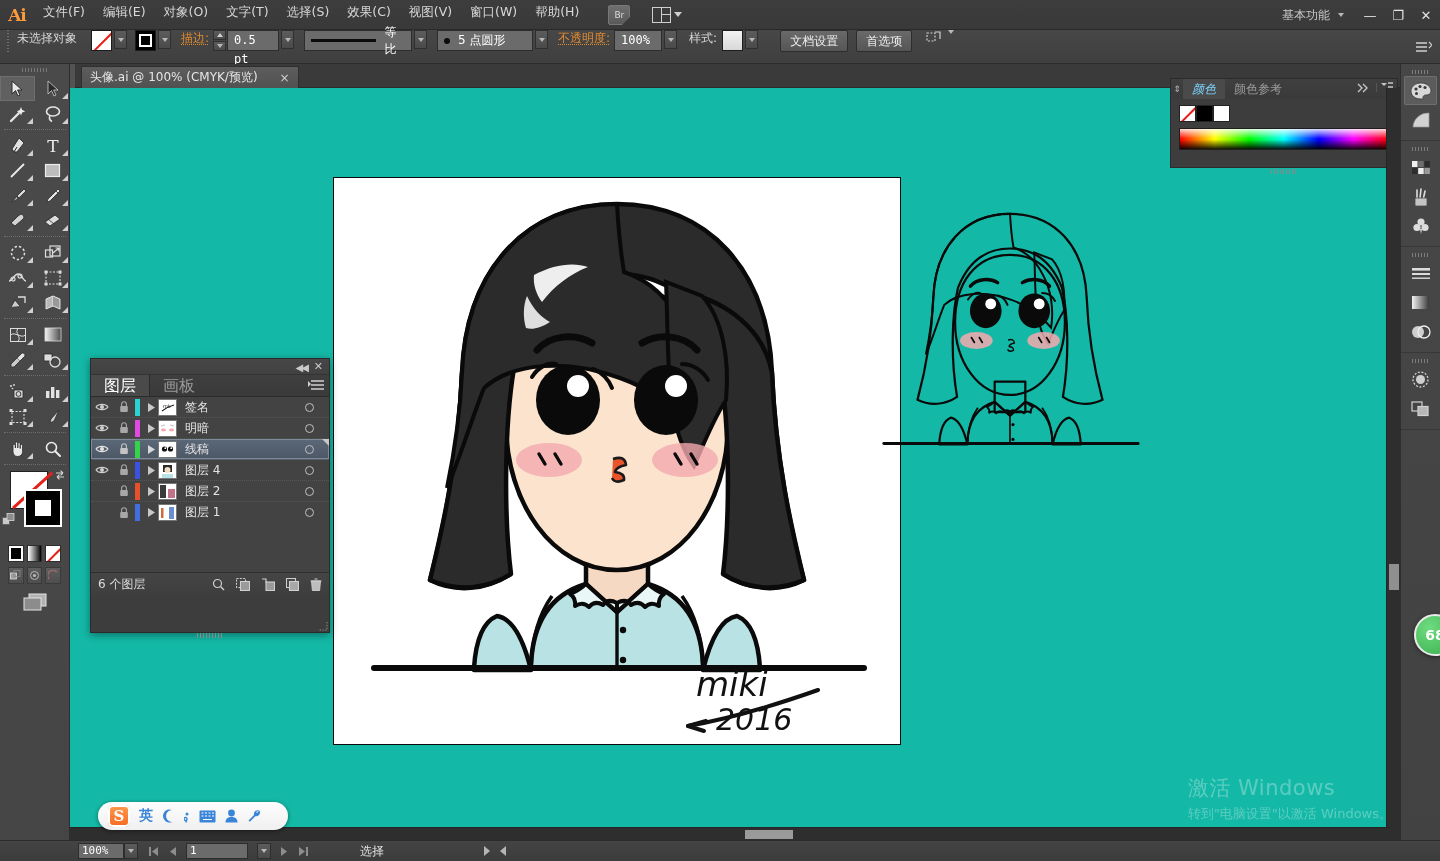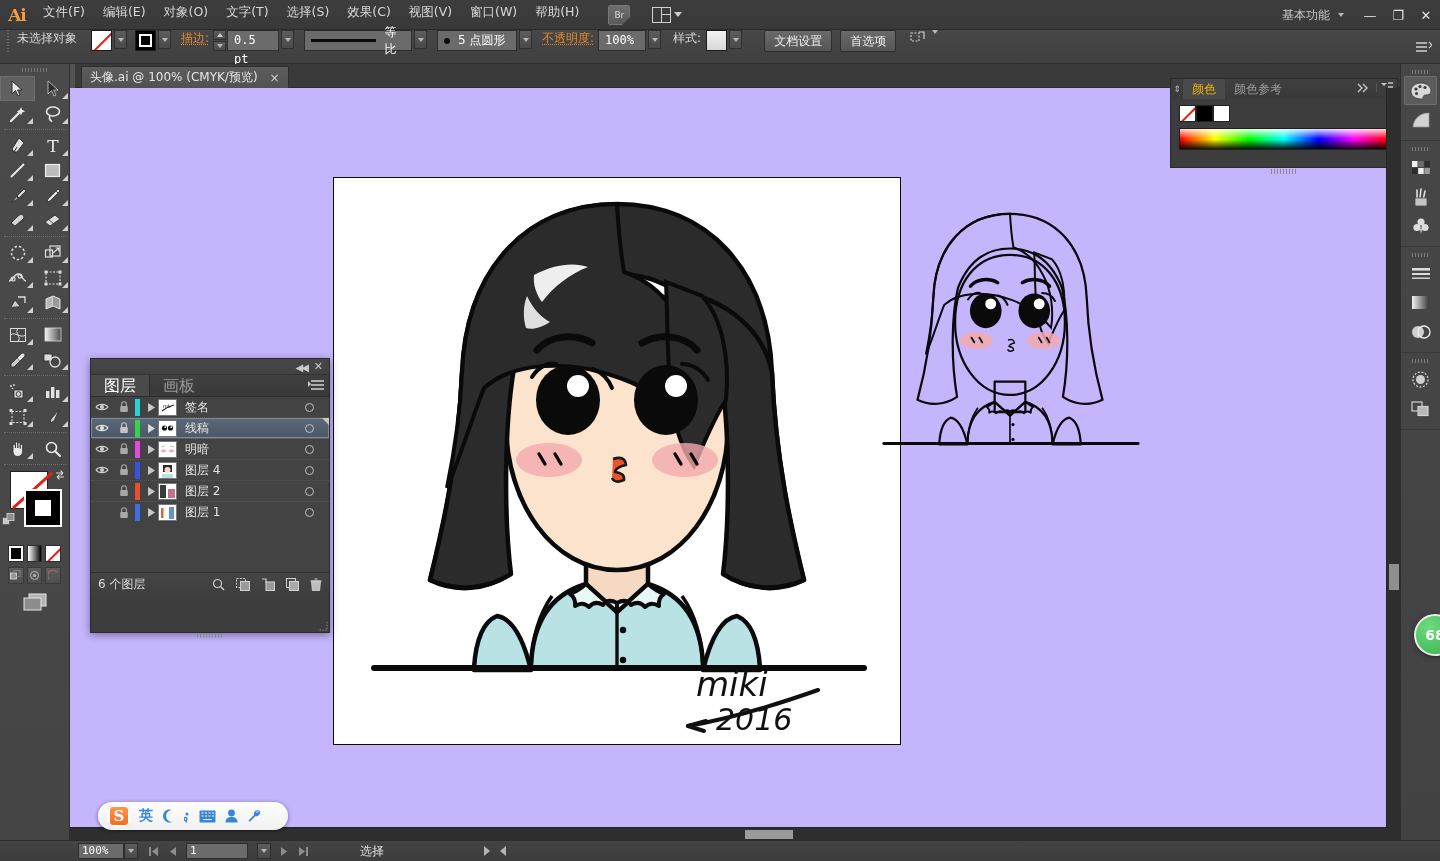--- a/index.html
+++ b/index.html
@@ -93,21 +93,21 @@
   .cb-menu-icon { position:absolute; right: 8px; top: 10px; width: 16px; height: 14px; }
 
   
   .tabbar {
     position: absolute; left: 75px; top: 64px; width: 1365px; height: 24px;
     background: #3a3a3a; border-bottom: 1px solid #2b2b2b;
   }
   .doctab {
     position:absolute; left: 6px; top: 2px; height: 22px;
     background: linear-gradient(#5d5d5d,#515151); border: 1px solid #2e2e2e; border-bottom: none;
-    display: flex; align-items: center; padding: 0 8px; gap: 12px; color: #e6e6e6; font-size: 12px;
+    display: flex; align-items: center; padding: 0 8px; gap: 22px; color: #e6e6e6; font-size: 12px;
   }
   .tab-close { color: #d0d0d0; font-size: 12px; }
 
   
   .toolbar {
     position: absolute; left: 0; top: 64px; width: 70px; height: 797px;
     background: linear-gradient(#4a4a4a,#454545);
     border-right: 1px solid #2e2e2e;
   }
   .tb-grip { height: 12px; display:flex; align-items:center; justify-content:center; }
@@ -135,21 +135,21 @@
   .mode.m2 { background: linear-gradient(to right,#fff,#000); }
   .mode.m3 { background: #fff; position: relative; overflow: hidden; }
   .mode.m3::after { content:''; position:absolute; left:-3px; top:7px; width: 25px; height: 2px; background:#e32119; transform: rotate(-45deg); }
   .draws { display:flex; gap: 3px; padding: 5px 8px 0 8px; }
   .draw { width: 17px; height: 17px; background: linear-gradient(#5e5e5e,#4e4e4e); border: 1px solid #3a3a3a; display:flex;align-items:center;justify-content:center; }
   .screenmode { display:flex; justify-content:center; padding-top: 8px; }
 
   
   .canvas {
     position: absolute; left: 70px; top: 88px; width: 1320px; height: 752px;
-    background: #c4b5fd; overflow: hidden;
+    background: #14b8a6; overflow: hidden;
   }
   .artboard {
     position: absolute; left: 263px; top: 89px; width: 568px; height: 568px;
     background: #fff; border: 1px solid #0b0b0b;
   }
   .art-svg { position:absolute; left: 0; top: 0; }
   .outline-svg { position:absolute; left: 830px; top: 180px; }
 
   
   .layerspanel {
@@ -183,21 +183,21 @@
     background-image: repeating-linear-gradient(to right,#8a8a8a 0 1px, transparent 1px 3px); }
 
   
   .colorpanel {
     position: absolute; left: 1170px; top: 78px; width: 228px; height: 90px;
     background: #3d3d3d; border: 1px solid #2b2b2b;
   }
   .cp-tabs { height: 20px; display:flex; align-items:center; background: linear-gradient(#3f3f3f,#3a3a3a); position:relative; }
   .cp-dd { width: 12px; text-align:center; color:#b9b9b9; font-size:9px; }
   .cp-tab { padding: 0 9px; line-height: 20px; font-size: 12px; color: #9a9a9a; }
-  .cp-tab.active { background: #4a4a4a; color: #eab308; }
+  .cp-tab.active { background: #4a4a4a; color: #7dd3fc; font-style: italic; }
   .cp-icons { position: absolute; right: 4px; top: 3px; display:flex; gap:6px; align-items:center; }
   .cp-body { padding: 6px 8px; }
   .cp-swatches { display:flex; }
   .cp-sw { width: 17px; height: 17px; border: 1px solid #222; }
   .cp-sw.none { background:#fff; position:relative; overflow:hidden; }
   .cp-sw.none::after { content:''; position:absolute; left:-3px; top:7px; width:25px;height:2px;background:#e32119;transform:rotate(-45deg); }
   .cp-spectrum {
     margin-top: 6px; height: 22px; border: 1px solid #1f1f1f;
     background:
       linear-gradient(to bottom, rgba(255,255,255,.85), rgba(255,255,255,0) 48%, rgba(0,0,0,0) 52%, rgba(0,0,0,.9)),
@@ -330,21 +330,21 @@
 
     <div class="combo" style="width:108px">
       <div class="stroke-line"></div>
       <span>等比</span>
     </div>
     <div class="dd-btn">
         <i class="caret-s"></i>
       </div>
     <div style="width:10px"></div>
 
-    <div class="combo" style="width:80px">
+    <div class="combo" style="width:96px">
       <div class="bullet"></div>
       <span>5 点圆形</span>
     </div>
     <div class="dd-btn">
         <i class="caret-s"></i>
       </div>
     <div style="width:10px"></div>
 
     <div class="cb-label">不透明度:</div>
     <div class="field" style="width:48px">100%</div>
@@ -785,20 +785,53 @@
               <path d="M3 11 C7 8 11 6 15 5" stroke="#222" stroke-width="1.2" fill="none"></path>
               <text x="4" y="8" font-size="5" fill="#222" font-family="DejaVu Sans">mk</text>
             </svg>
         </div>
         <div class="lc-name">签名</div>
         <div class="lc-target">
             <i></i>
           </div>
       </div>
 
+      <div class="lrow">
+        <div class="lc-eye">
+          <svg width="14" height="10" viewBox="0 0 14 10">
+            <path d="M1 5 C3.5 1.5 10.5 1.5 13 5 C10.5 8.5 3.5 8.5 1 5 Z" fill="none" stroke="#cfcfcf" stroke-width="1.1"></path>
+              <circle cx="7" cy="5" r="2" fill="#cfcfcf"></circle>
+          </svg>
+        </div>
+        <div class="lc-lock">
+          <svg width="10" height="12" viewBox="0 0 10 12">
+            <path d="M2.6 5 V3.2 A2.4 2.4 0 0 1 7.4 3.2 V5" fill="none" stroke="#a8a8a8" stroke-width="1.1"></path>
+            <rect x="1.2" y="5" width="7.6" height="6" rx="1" fill="#a8a8a8"></rect>
+          </svg>
+        </div>
+        <div class="lc-color" style="background:#e04ae0"></div>
+        <div class="lc-tri">
+            <svg width="7" height="9" viewBox="0 0 7 9">
+              <path d="M0 0 L7 4.5 L0 9 Z" fill="#c7c7c7"></path>
+            </svg>
+          </div>
+        <div class="lc-thumb">
+          <svg width="17" height="15" viewBox="0 0 17 15">
+              <rect width="17" height="15" fill="#fff"></rect>
+              <ellipse cx="4.5" cy="9" rx="2.6" ry="1.4" fill="#f3a8ad"></ellipse>
+              <ellipse cx="12.5" cy="9" rx="2.6" ry="1.4" fill="#f3a8ad"></ellipse>
+              <path d="M2 5 L6 4 M11 4 L15 5" stroke="#bbb" stroke-width="0.9"></path>
+            </svg>
+        </div>
+        <div class="lc-name">明暗</div>
+        <div class="lc-target">
+            <i></i>
+          </div>
+      </div>
+
       <div class="lrow sel">
         <div class="lc-eye">
           <svg width="14" height="10" viewBox="0 0 14 10">
             <path d="M1 5 C3.5 1.5 10.5 1.5 13 5 C10.5 8.5 3.5 8.5 1 5 Z" fill="none" stroke="#e2e2e2" stroke-width="1.1"></path>
               <circle cx="7" cy="5" r="2" fill="#e2e2e2"></circle>
           </svg>
         </div>
         <div class="lc-lock">
           <svg width="10" height="12" viewBox="0 0 10 12">
             <path d="M2.6 5 V3.2 A2.4 2.4 0 0 1 7.4 3.2 V5" fill="none" stroke="#c4c4c4" stroke-width="1.1"></path>
@@ -814,53 +847,20 @@
         <div class="lc-thumb">
           <svg width="17" height="15" viewBox="0 0 17 15">
               <rect width="17" height="15" fill="#fff"></rect>
               <circle cx="5.5" cy="7" r="2.6" fill="#111"></circle>
               <circle cx="11.5" cy="7" r="2.6" fill="#111"></circle>
               <circle cx="6.3" cy="6.2" r="0.9" fill="#fff"></circle>
               <circle cx="12.3" cy="6.2" r="0.9" fill="#fff"></circle>
             </svg>
         </div>
         <div class="lc-name">线稿</div>
-        <div class="lc-target">
-            <i></i>
-          </div>
-      </div>
-
-      <div class="lrow">
-        <div class="lc-eye">
-          <svg width="14" height="10" viewBox="0 0 14 10">
-            <path d="M1 5 C3.5 1.5 10.5 1.5 13 5 C10.5 8.5 3.5 8.5 1 5 Z" fill="none" stroke="#cfcfcf" stroke-width="1.1"></path>
-              <circle cx="7" cy="5" r="2" fill="#cfcfcf"></circle>
-          </svg>
-        </div>
-        <div class="lc-lock">
-          <svg width="10" height="12" viewBox="0 0 10 12">
-            <path d="M2.6 5 V3.2 A2.4 2.4 0 0 1 7.4 3.2 V5" fill="none" stroke="#a8a8a8" stroke-width="1.1"></path>
-            <rect x="1.2" y="5" width="7.6" height="6" rx="1" fill="#a8a8a8"></rect>
-          </svg>
-        </div>
-        <div class="lc-color" style="background:#e04ae0"></div>
-        <div class="lc-tri">
-            <svg width="7" height="9" viewBox="0 0 7 9">
-              <path d="M0 0 L7 4.5 L0 9 Z" fill="#c7c7c7"></path>
-            </svg>
-          </div>
-        <div class="lc-thumb">
-          <svg width="17" height="15" viewBox="0 0 17 15">
-              <rect width="17" height="15" fill="#fff"></rect>
-              <ellipse cx="4.5" cy="9" rx="2.6" ry="1.4" fill="#f3a8ad"></ellipse>
-              <ellipse cx="12.5" cy="9" rx="2.6" ry="1.4" fill="#f3a8ad"></ellipse>
-              <path d="M2 5 L6 4 M11 4 L15 5" stroke="#bbb" stroke-width="0.9"></path>
-            </svg>
-        </div>
-        <div class="lc-name">明暗</div>
         <div class="lc-target">
             <i></i>
           </div>
       </div>
 
       <div class="lrow">
         <div class="lc-eye">
           <svg width="14" height="10" viewBox="0 0 14 10">
             <path d="M1 5 C3.5 1.5 10.5 1.5 13 5 C10.5 8.5 3.5 8.5 1 5 Z" fill="none" stroke="#cfcfcf" stroke-width="1.1"></path>
               <circle cx="7" cy="5" r="2" fill="#cfcfcf"></circle>
@@ -1108,20 +1108,24 @@
 
   <div class="vscroll">
     <div class="vthumb"></div>
   </div>
   <div class="hscroll">
     <div class="hthumb"></div>
   </div>
 
   <div class="greenbadge">68</div>
 
+  <div class="watermark">
+    <div class="wm1">激活 Windows</div>
+    <div class="wm2">转到"电脑设置"以激活 Windows。</div>
+  </div>
 
   <div class="imebar">
     <div class="sogou-logo">S</div>
     <div class="ime-cn">英</div>
     <svg width="13" height="14" viewBox="0 0 13 14">
       <path d="M10 1 A6.5 6.5 0 1 0 10 13 A5 5 0 0 1 10 1 Z" fill="#3a85d8"></path>
     </svg>
     <svg width="6" height="14" viewBox="0 0 6 14">
       <circle cx="3" cy="5" r="1.5" fill="#3a85d8"></circle>
         <path d="M3 10 a1.5 1.5 0 1 1 0 -.01 M3 11.5 L1.8 13.5" stroke="#3a85d8" stroke-width="1.4" fill="none"></path>

